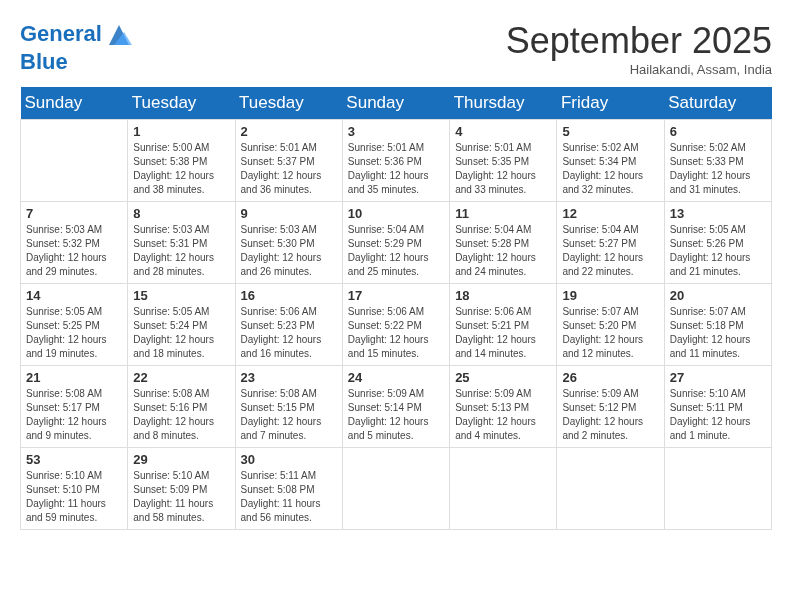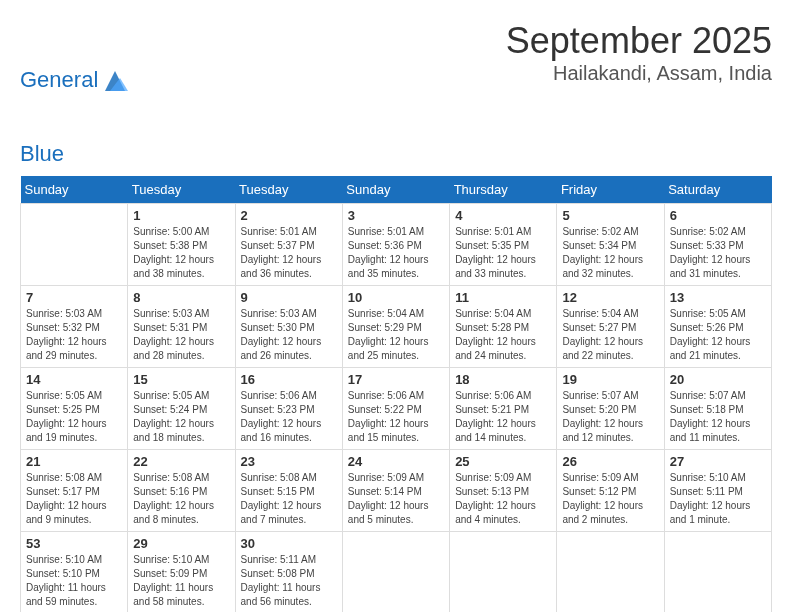--- a/index.html
+++ b/index.html
@@ -15,57 +15,56 @@
       justify-content: space-between;
       align-items: flex-start;
       margin-bottom: 10px;
     }
     .logo {
       display: flex;
       align-items: center;
     }
     .logo-text {
       font-size: 22px;
-      font-weight: normal;
+      font-weight: bold;
       color: #333;
       line-height: 1.1;
-      margin-top: 46px;
     }
     .logo-text span {
       color: #1a6fbd;
     }
     .logo-icon {
       width: 30px;
       height: 30px;
       margin-left: 2px;
     }
     .title-block {
       text-align: right;
       margin-left: 45px;
     }
     .month-title {
       font-size: 36px;
       color: #333;
       font-weight: normal;
     }
     .subtitle {
-      font-size: 20px;
+      font-size: 13px;
       color: #555;
     }
     table {
       width: 100%;
       border-collapse: collapse;
       font-size: 11px;
     }
     thead tr th {
       background: #1a6fbd;
       color: #fff;
       padding: 6px 4px;
       text-align: left;
-      font-size: 13px;
+      font-size: 17px;
       font-weight: normal;
     }
     tbody tr td {
       border: 1px solid #ddd;
       vertical-align: top;
       padding: 4px 5px;
       width: calc(100% / 7);
       height: 80px;
     }
     .day-num {

